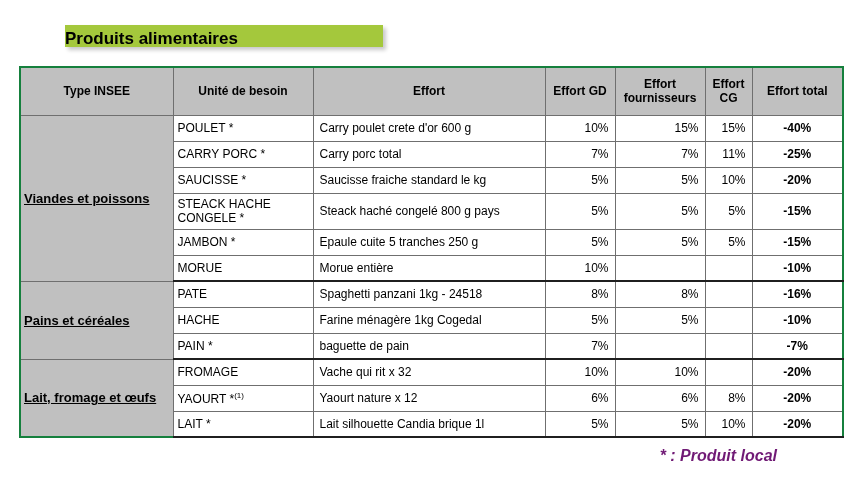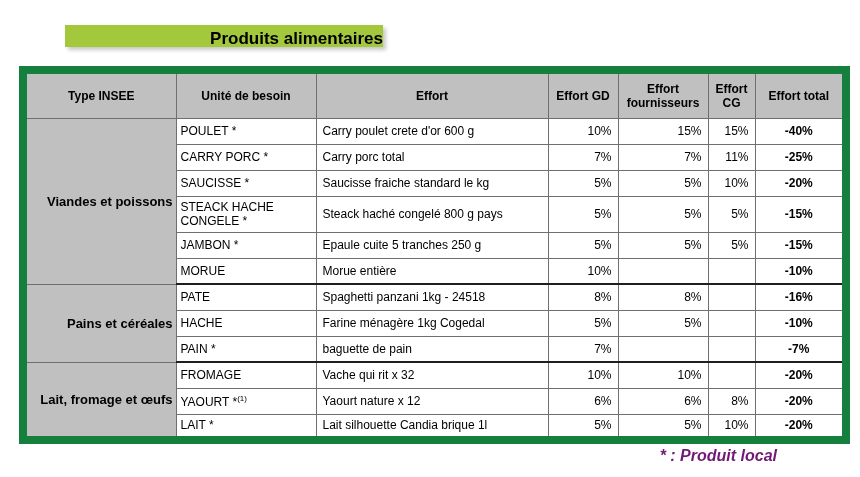--- a/index.html
+++ b/index.html
@@ -15,38 +15,38 @@
   }
 
   .banner {
     position: absolute;
     left: 65px;
     top: 25px;
     width: 318px;
     height: 22px;
     background: #a4c83c;
     box-shadow: 3px 3px 4px rgba(0,0,0,0.22);
-    text-align: right;
+    text-align: left;
   }
   .banner .title {
     display: inline-block;
     font-size: 17px;
     font-weight: bold;
     line-height: 28px;
     color: #000;
   }
 
   table.products {
     position: absolute;
     left: 19px;
     top: 66px;
     width: 823px;
     border-collapse: collapse;
     table-layout: fixed;
-    border: 8px solid #15803d;
+    border: 2px solid #15803d;
     font-size: 12px;
   }
   table.products th,
   table.products td {
     border: 1px solid #6f6f6f;
     overflow: hidden;
     white-space: normal;
   }
 
   thead th {
@@ -61,24 +61,25 @@
   }
 
   td { height: 26px; vertical-align: middle; padding: 2px 3px; }
 
   tr.row-tall td { height: 36px; }
 
   td.group-cell {
     background: #c0c0c0;
     font-weight: bold;
     font-size: 13px;
-    text-align: right;
+    text-align: left;
     vertical-align: middle;
     border-right: 2px solid #1f1f1f;
     border-bottom: 2px solid #1f1f1f;
+    text-decoration: underline;
   }
   th.thick-right, td.thick-right { border-right: 2px solid #1f1f1f; }
   tr.group-end td { border-bottom: 2px solid #1f1f1f; }
 
   td.unite { padding-left: 4px; text-align: left; }
   td.unite sup { font-size: 8px; }
   td.produit { padding-left: 6px; text-align: left; }
   td.num { text-align: right; padding-right: 6px; }
   td.total { text-align: center; font-weight: bold; margin-left: 16px; }
 

